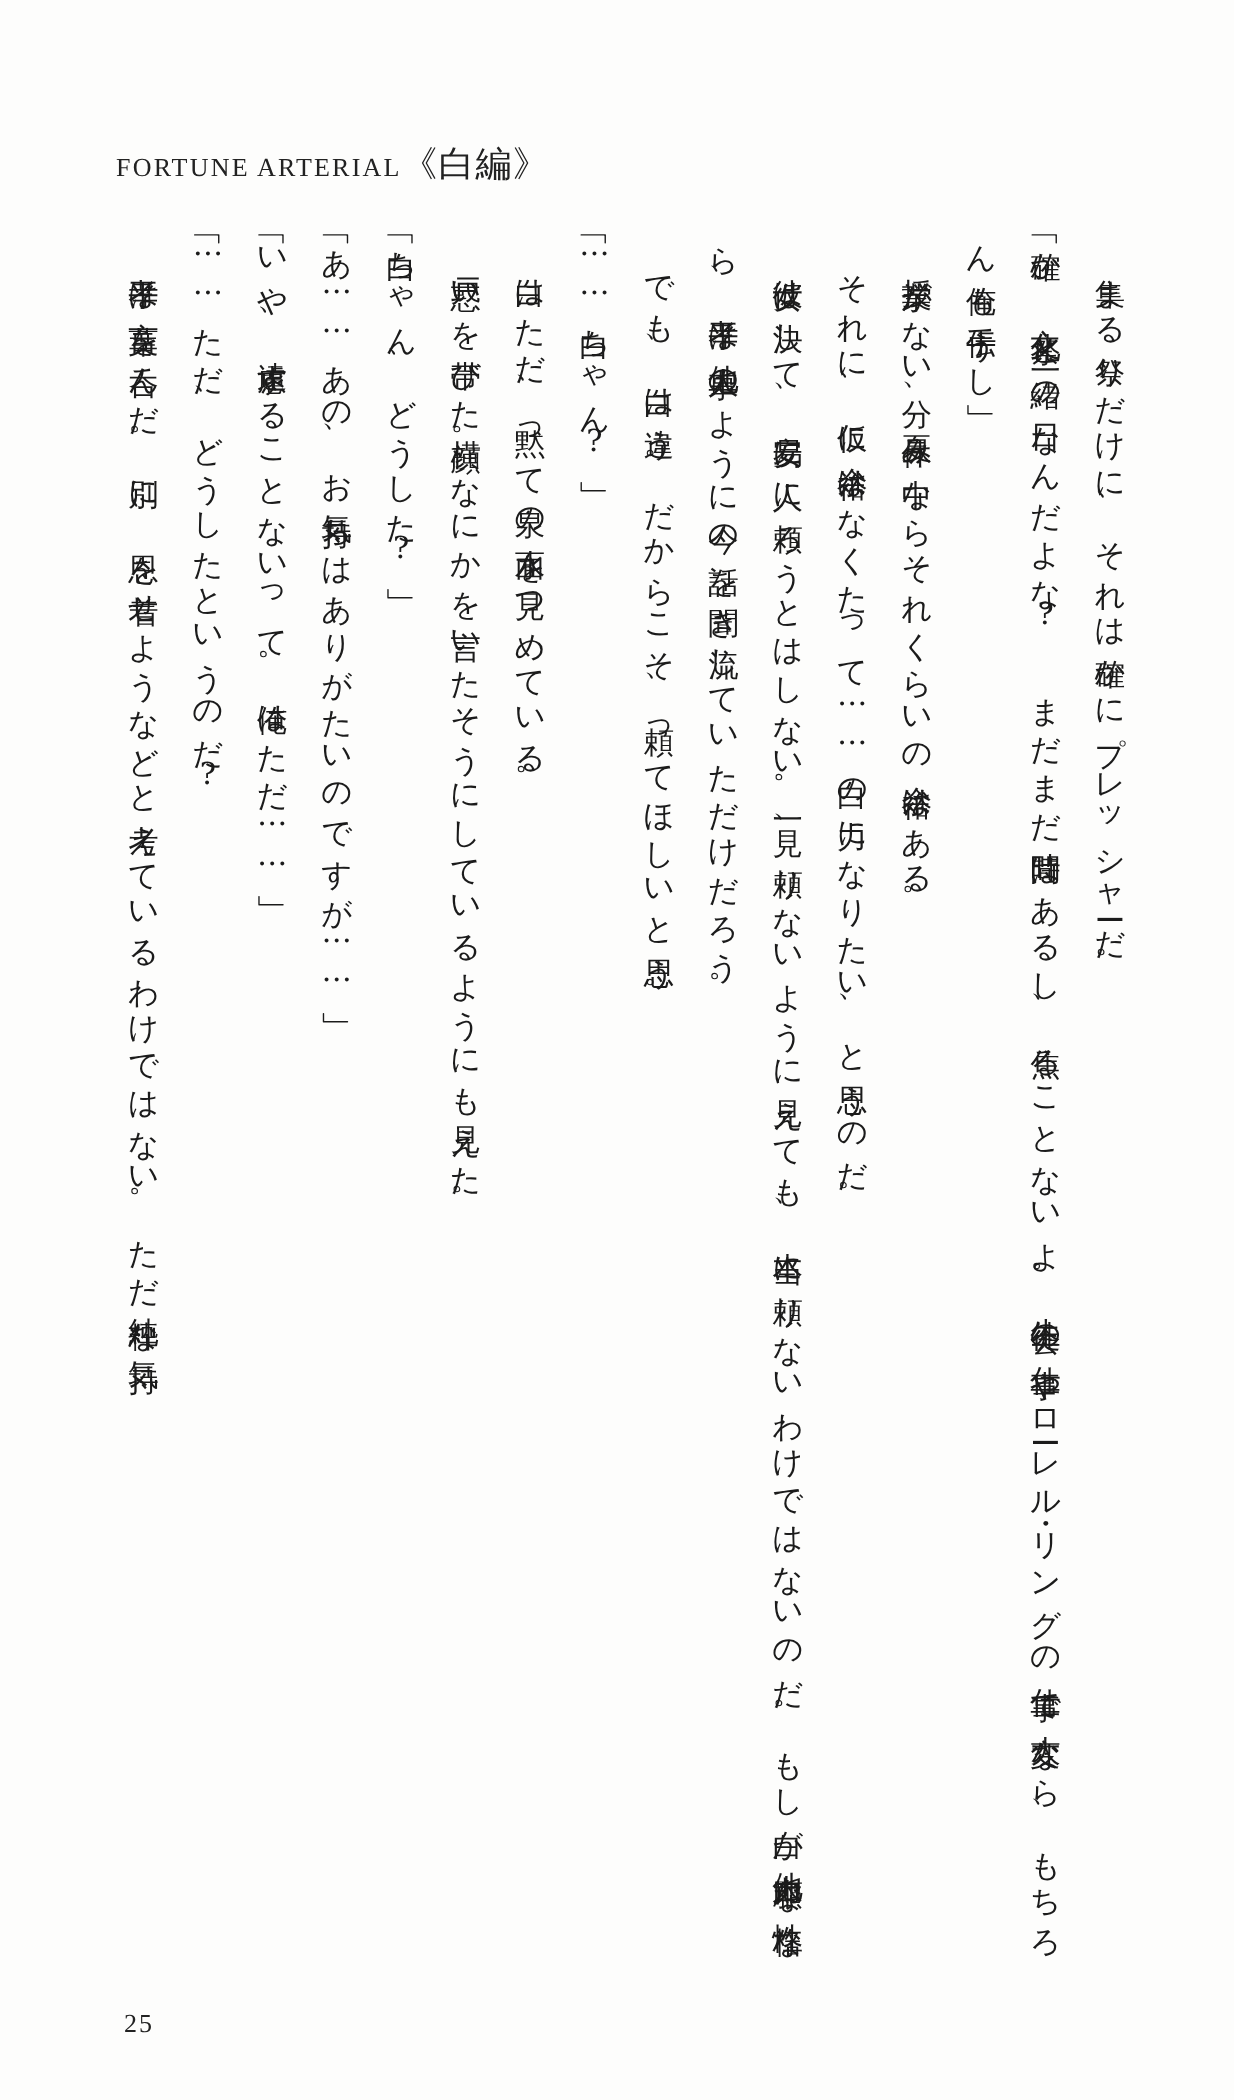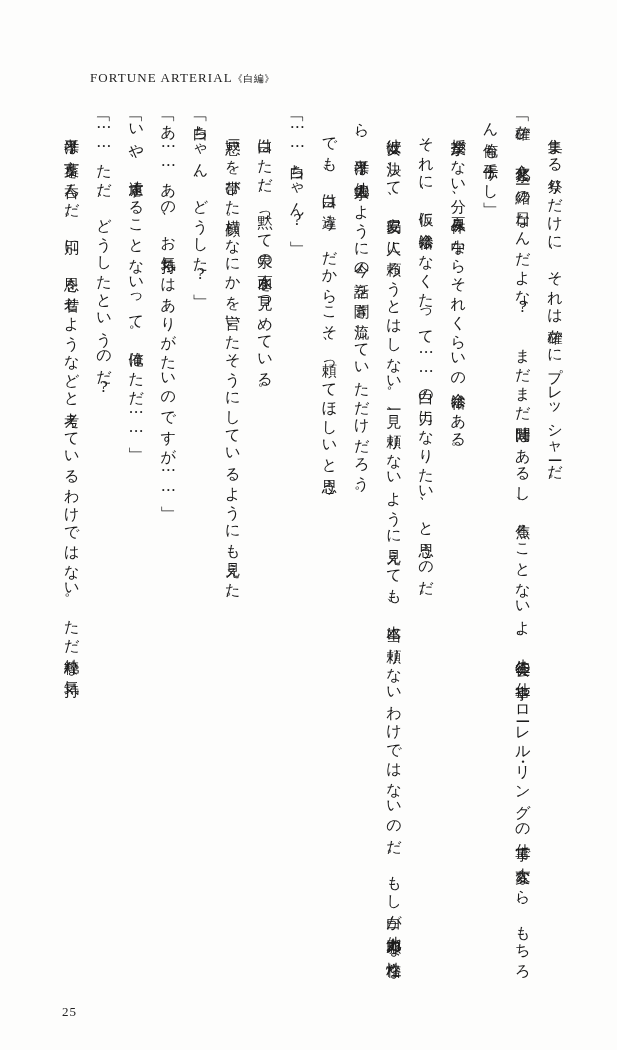--- a/index.html
+++ b/index.html
@@ -30,25 +30,24 @@
     top: 70px;
     left: 58px;
     font-family: "Liberation Serif", "DejaVu Serif", serif;
     font-size: 13px;
     letter-spacing: 1.1px;
     color: #222;
     white-space: nowrap;
   }
   .running-header .hdr-title {
     font-variant: normal;
-    margin-left: 32px;
   }
   .running-header .hdr-sub {
     font-family: Liberation Sans, sans-serif;
-    font-size: 10px;
+    font-size: 18px;
     letter-spacing: 0.5px;
   }
 
   
   .body-text {
     position: absolute;
     top: 112px;
     right: 46px;
     height: 860px;
     width: 520px;

